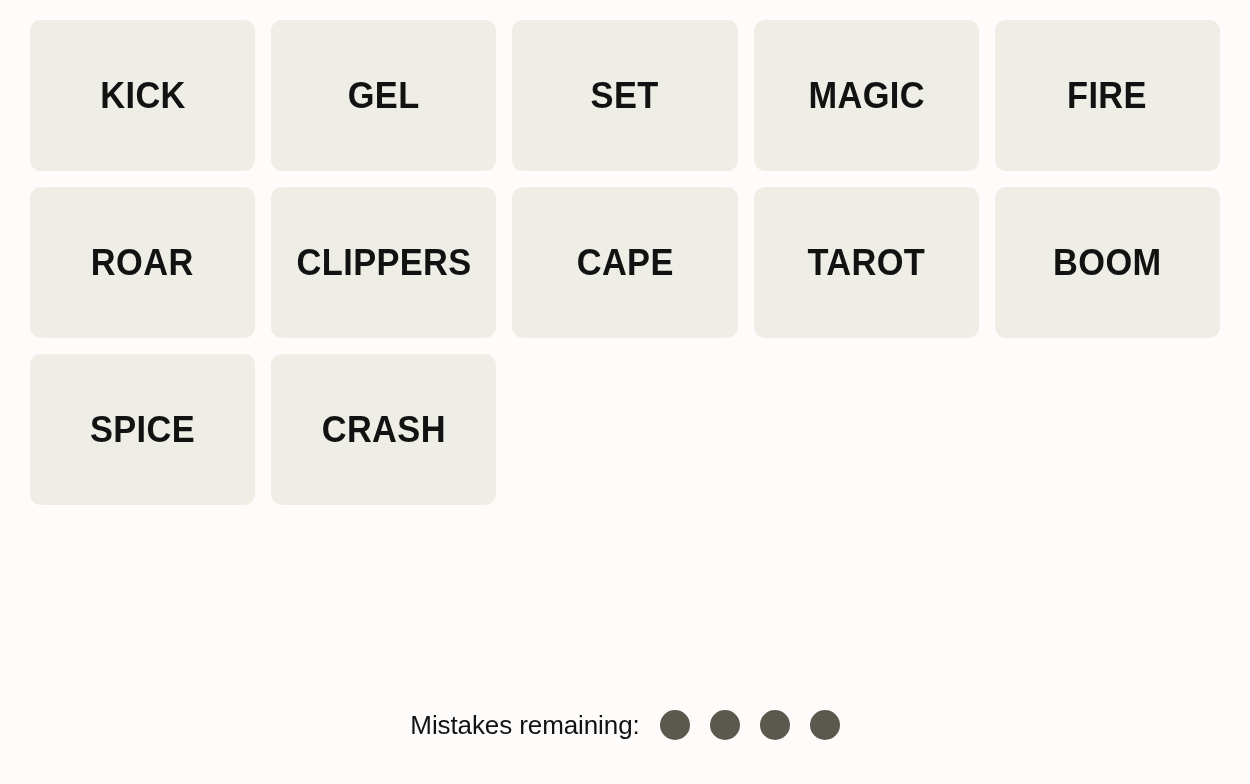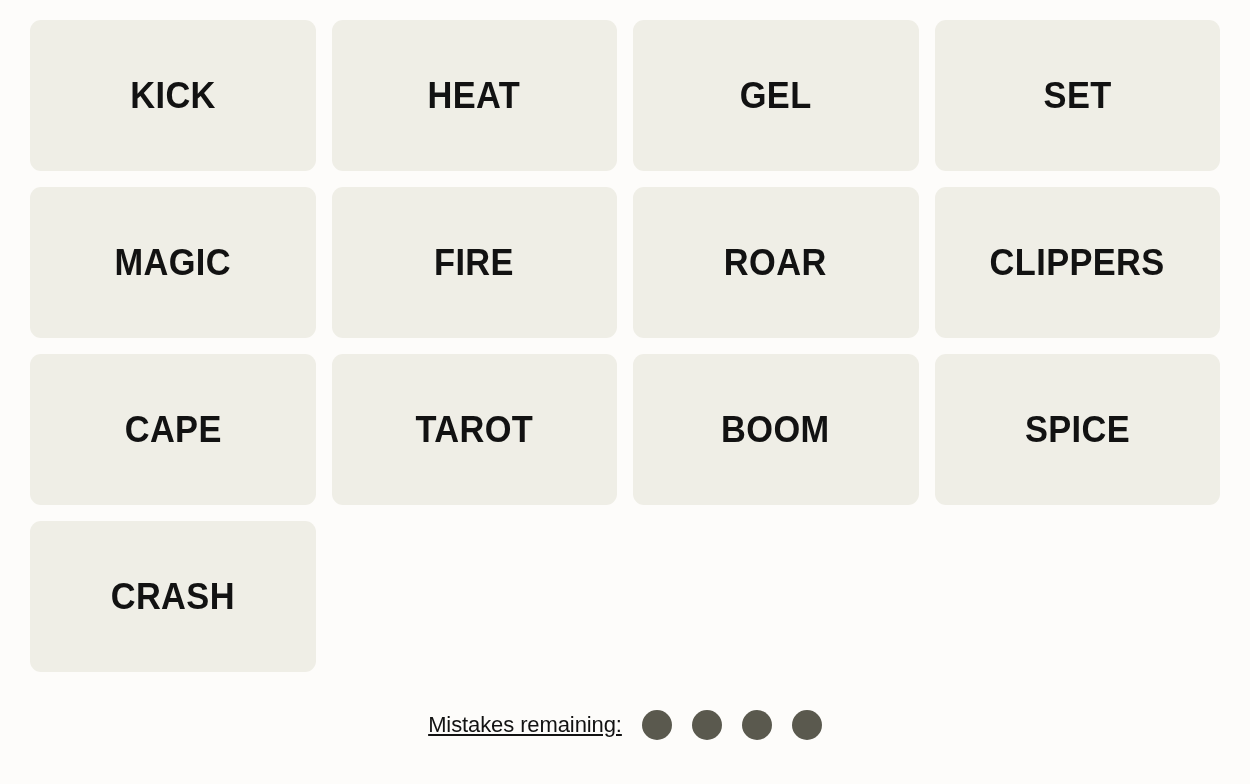--- a/index.html
+++ b/index.html
@@ -16,21 +16,21 @@
     font-family: "Liberation Sans", sans-serif;
     display: flex;
     flex-direction: column;
     align-items: center;
   }
 
   #game-board {
     width: 1190px;
     margin-top: 20px;
     display: grid;
-    grid-template-columns: repeat(4, 1fr);
+    grid-template-columns: repeat(5, 1fr);
     grid-template-rows: repeat(4, 151px);
     column-gap: 16px;
     row-gap: 16px;
   }
 
   .tile {
     background: #EFEEE6;
     border-radius: 11px;
     display: flex;
     align-items: center;
@@ -58,26 +58,25 @@
     margin-top: 38px;
     display: flex;
     align-items: center;
     justify-content: center;
     gap: 20px;
     width: 1190px;
   }
 
   #mistakes-label {
     font-family: "Liberation Sans", sans-serif;
-    font-size: 22px;
+    font-size: 26px;
     font-weight: 400;
     color: #121212;
     line-height: 1;
     letter-spacing: -0.1px;
-    text-decoration: underline;
   }
 
   #mistakes-dots {
     display: flex;
     align-items: center;
     gap: 20px;
   }
 
   .mistake-dot {
     width: 30px;
@@ -86,23 +85,20 @@
     background: #5A594E;
     flex: 0 0 auto;
   }
 </style>
 </head>
 <body>
 
 <main id="game-board">
     <div class="tile">
       <span class="tile-label">KICK</span>
-    </div>
-    <div class="tile">
-      <span class="tile-label">HEAT</span>
     </div>
     <div class="tile">
       <span class="tile-label">GEL</span>
     </div>
     <div class="tile">
       <span class="tile-label">SET</span>
     </div>
     <div class="tile">
       <span class="tile-label">MAGIC</span>
     </div>

